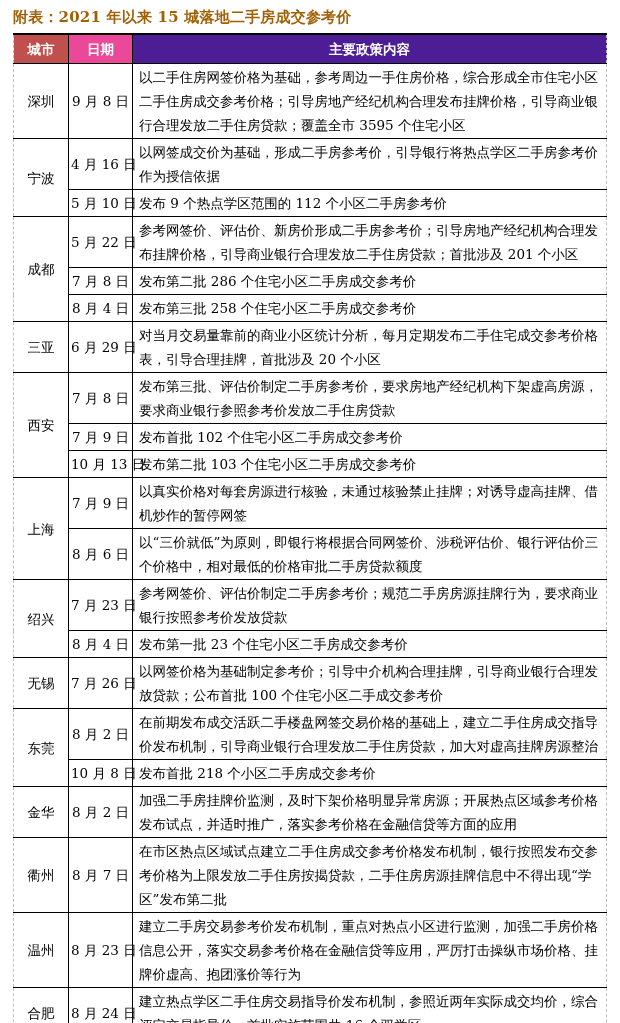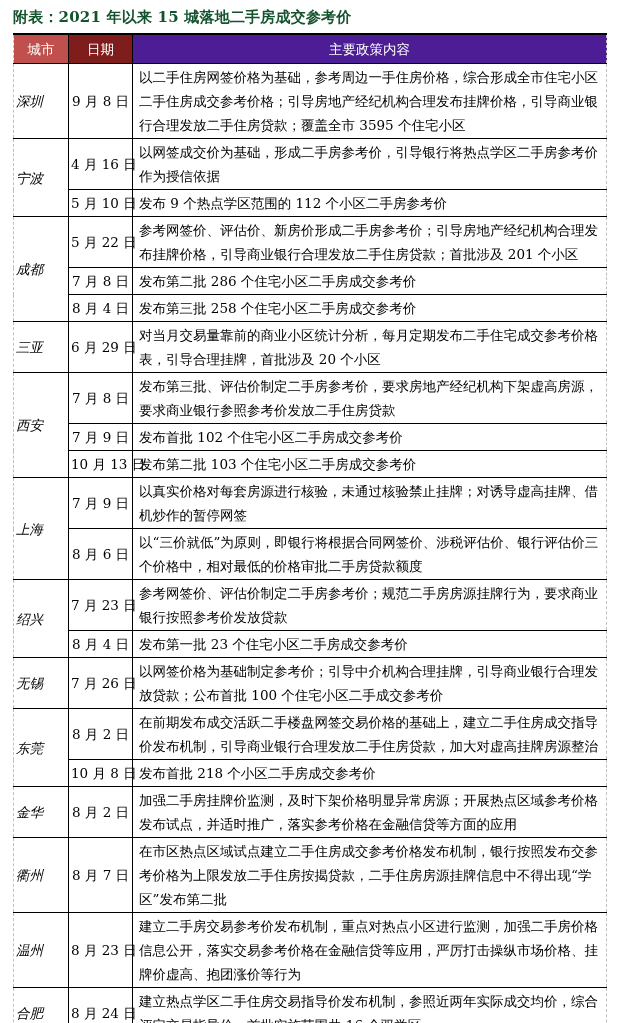--- a/index.html
+++ b/index.html
@@ -27,60 +27,60 @@
   th,td{
     border:1px solid #000;
     font-size:13.5px;
     line-height:24px;
     padding:1px 6px;
     vertical-align:middle;
     word-break:break-all;
   }
   th{
     color:#fff;
-    font-weight:normal;
+    font-weight:bold;
     text-align:center;
     padding:2px 2px;
   }
   td.city{
+    text-align:center;
     border-left:1px dashed #bfbfbf;
     width:55px;
     padding:10px 2px;
-    font-style:italic;
   }
   th.city{border-left:1px dashed #bfbfbf;}
   td.date{
     text-align:center;
     width:64px;
     padding:1px 2px;
     white-space:nowrap;
   }
   td.content{
     text-align:left;
     border-right:1px dashed #bfbfbf;
     margin-left:32px;
   }
   th.content{border-right:1px dashed #bfbfbf;}
 </style>
 </head>
 <body>
 
 <div class="page">
-  <div class="title" style="color: #14532d;">附表：2021 年以来 15 城落地二手房成交参考价</div>
+  <div class="title" style="color: #a16207;">附表：2021 年以来 15 城落地二手房成交参考价</div>
 
   <table>
     <colgroup>
       <col style="width:55px">
         <col style="width:64px">
         <col>
     </colgroup>
     <thead>
       <tr>
         <th class="city" style="background: rgb(192, 80, 77); color: rgb(255, 255, 255);">城市</th>
-        <th style="background: #7f1d1d; color: rgb(255, 255, 255);">日期</th>
+        <th style="background: #ec4899; color: rgb(255, 255, 255);">日期</th>
         <th class="content" style="background: #4c1d95; color: rgb(255, 255, 255);">主要政策内容</th>
       </tr>
     </thead>
     <tbody>
         <tr>
           <td class="city" rowspan="1">深圳</td>
           <td class="date">9 月 8 日</td>
           <td class="content">以二手住房网签价格为基础，参考周边一手住房价格，综合形成全市住宅小区二手住房成交参考价格；引导房地产经纪机构合理发布挂牌价格，引导商业银行合理发放二手住房贷款；覆盖全市 3595 个住宅小区</td>
         </tr>
         <tr>

